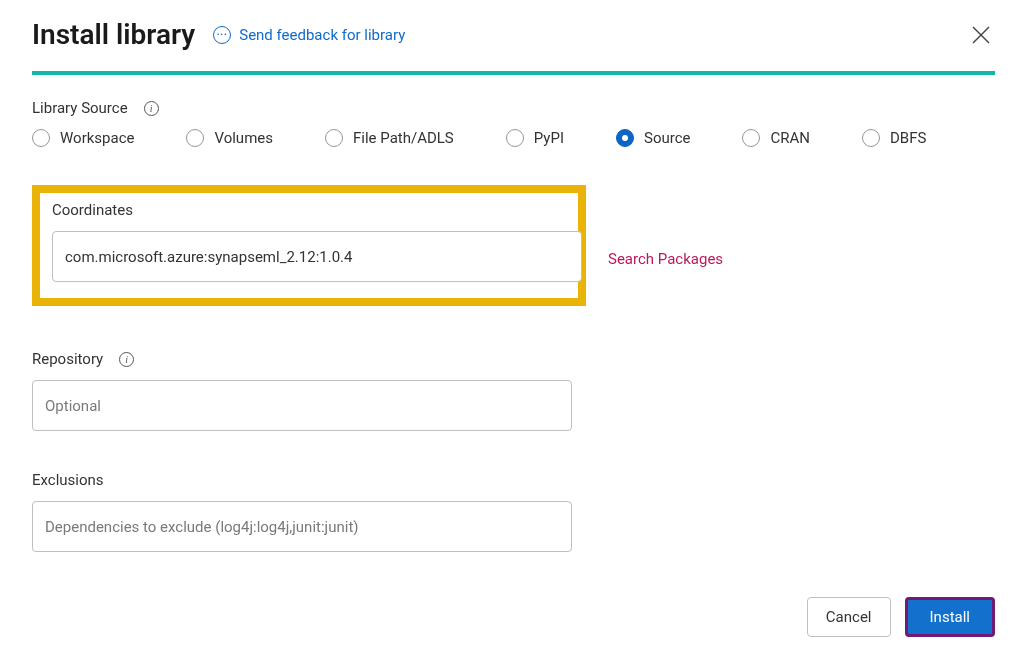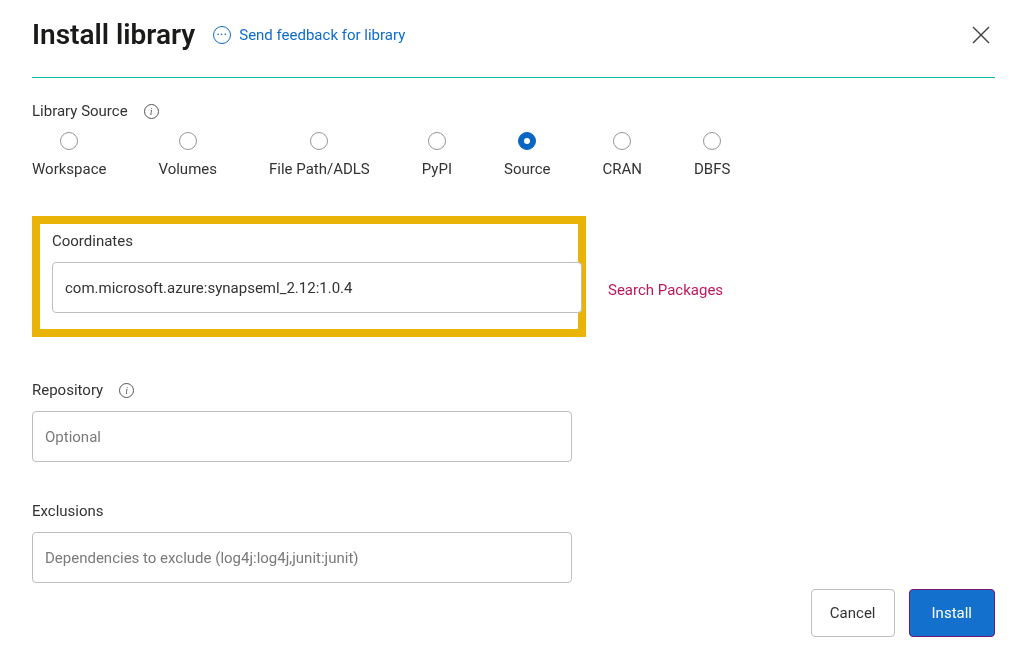--- a/index.html
+++ b/index.html
@@ -13,22 +13,22 @@
       width: 1027px;
       height: 655px;
       padding: 18px 32px 22px 32px;
       position: relative;
       color: #1b1a19;
     }
     .header {
       display: flex;
       align-items: center;
       justify-content: space-between;
-      padding-bottom: 26px;
-      border-bottom: 1px solid #14b8a6;
+      padding-bottom: 20px;
+      border-bottom: 4px solid #14b8a6;
       text-align: center;
     }
     .header-left {
       display: flex;
       align-items: center;
       gap: 18px;
     }
     .title {
       font-size: 28px;
       font-weight: 600;
@@ -99,21 +99,20 @@
       gap: 52px;
       align-items: center;
       flex-wrap: wrap;
       margin-bottom: 38px;
     }
     .radio-option {
       display: flex;
       align-items: center;
       gap: 10px;
       cursor: pointer;
-      flex-direction: column;
     }
     .radio-circle {
       width: 18px;
       height: 18px;
       border: 1.5px solid #979797;
       border-radius: 50%;
       background: #ffffff;
       flex-shrink: 0;
       display: flex;
       align-items: center;
@@ -175,38 +174,38 @@
       margin-bottom: 40px;
     }
     .footer {
       position: absolute;
       bottom: 18px;
       right: 32px;
       display: flex;
       gap: 14px;
     }
     .btn {
-      height: 48px;
+      height: 40px;
       padding: 0 18px;
       border-radius: 4px;
       font-size: 15px;
       cursor: pointer;
       display: flex;
       align-items: center;
       justify-content: center;
       font-family: inherit;
     }
     .btn-cancel {
       background: #ffffff;
       border: 1px solid #bfbfbf;
       color: #333333;
     }
     .btn-install {
       background: #1370cc;
-      border: 1px solid #701a75;
+      border: 3px solid #701a75;
       color: #ffffff;
       padding: 0 22px;
     }
   </style>
 </head>
 <body>
 
 <div class="header">
   <div class="header-left">
     <h1 class="title">Install library</h1>

